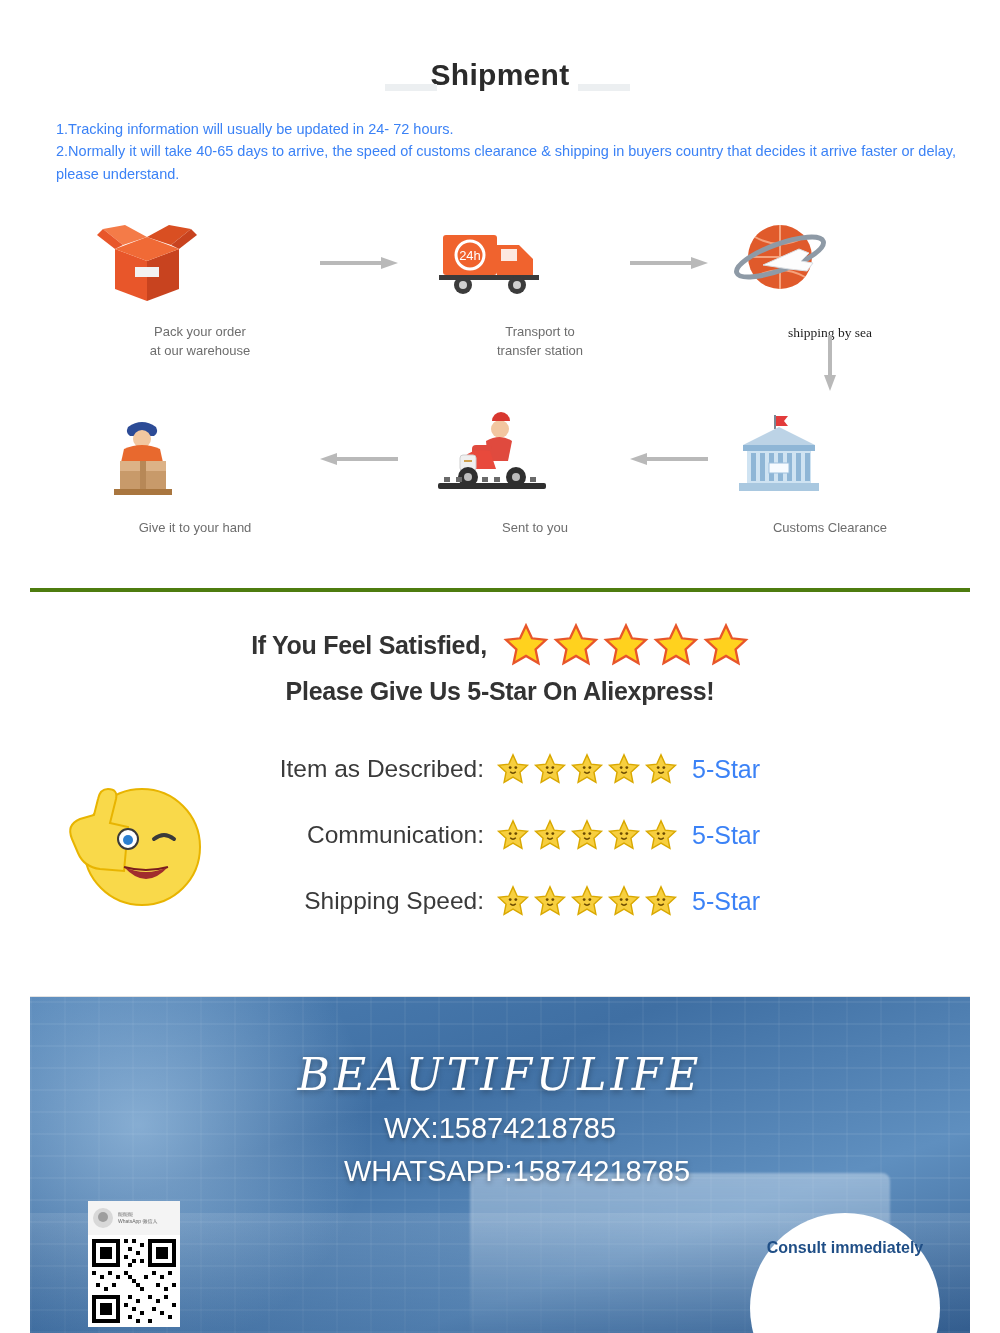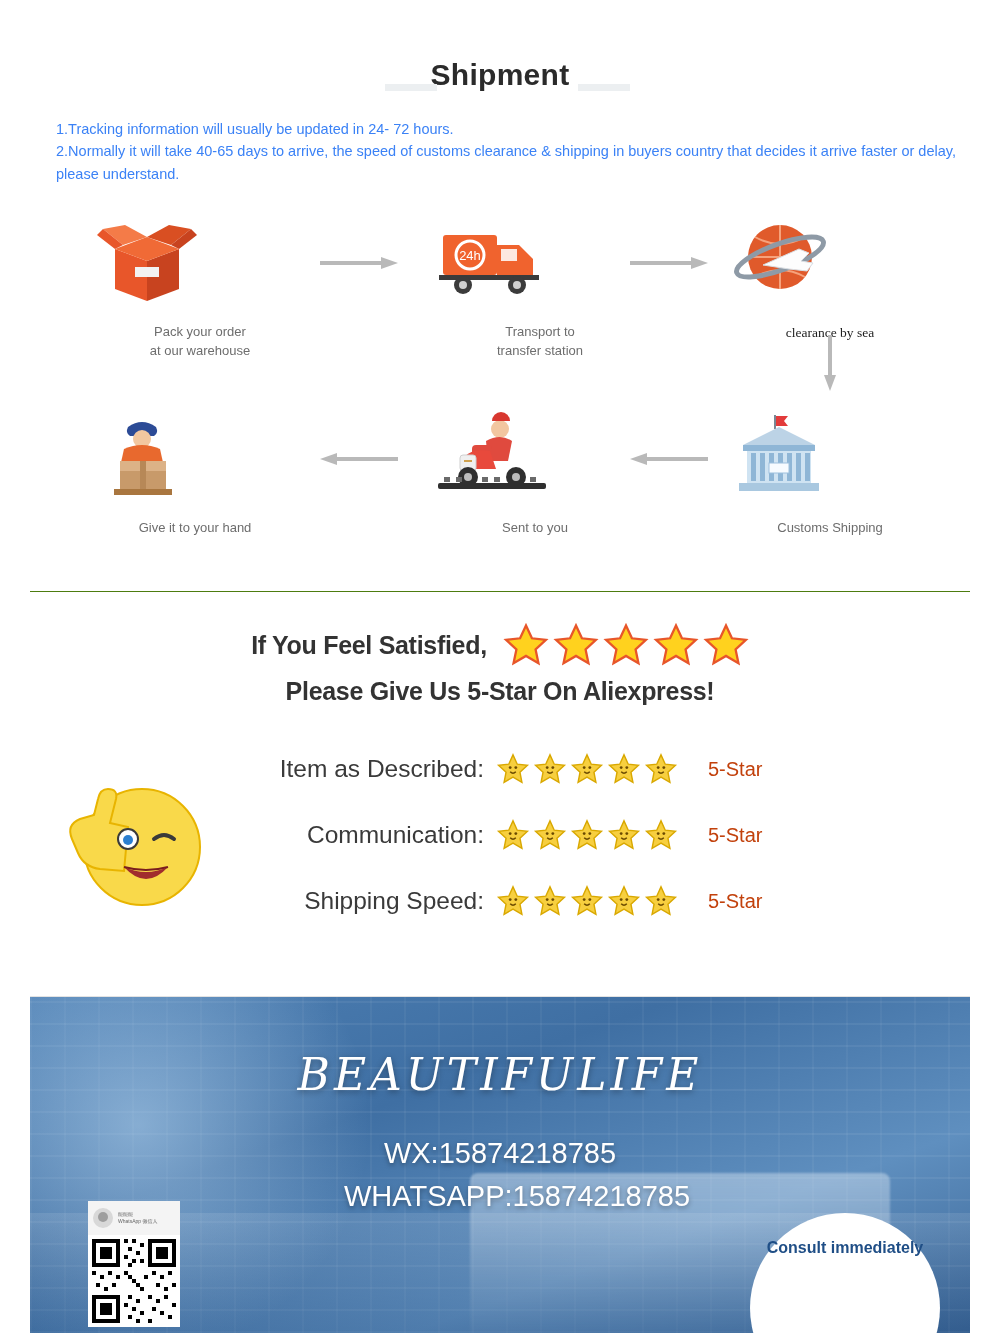--- a/index.html
+++ b/index.html
@@ -13,21 +13,21 @@
     position: relative;
     overflow: hidden;
     background: #fff;
   }
 
   
   .shipment {
     position: relative;
     padding: 0;
     height: 592px;
-    border-bottom: 1px solid #4d7c0f;
+    border-bottom: 4px solid #4d7c0f;
     margin: 0 30px;
   }
   .ship-title {
     text-align: center;
     font-size: 30px;
     font-weight: bold;
     color: #2b2b2b;
     padding-top: 58px;
     letter-spacing: .3px;
     position: relative;
@@ -139,21 +139,21 @@
   .rrow {
     display: flex; align-items: center;
     height: 66px;
     gap: 12px;
   }
   .rrow .lbl {
     width: 254px; text-align: right;
     font-size: 24.5px; color: #3a3a3a;
   }
   .rrow .st { display: flex; gap: 3px; }
-  .rrow .val { font-size: 20px; color: #c2410c; margin-left: 18px; }
+  .rrow .val { font-size: 25px; color: #3b82f6; margin-left: 2px; }
 
   
   .banner {
     position: relative;
     height: 336px;
     margin: 0 30px;
     overflow: hidden;
     background: linear-gradient(160deg,#4d7fb3 0%, #3f6fa3 35%, #5f8fbf 70%, #3a6596 100%);
   }
   .banner .wall {
@@ -186,21 +186,21 @@
     font-style: italic;
     font-size: 44px;
     letter-spacing: 4px;
     text-shadow: 0 2px 6px rgba(0,0,0,.35);
   }
   .contact {
     position: relative;
     text-align: center;
     color: #fff;
     font-size: 29px;
-    margin-top: 37px;
+    margin-top: 12px;
     text-shadow: 0 2px 5px rgba(0,0,0,.35);
   }
   .contact div + div { margin-top: 10px; padding-left: 34px; }
 
   .qr-card {
     position: absolute;
     left: 58px; bottom: 6px;
     width: 92px;
   }
   .qr-top {
@@ -309,21 +309,21 @@
 
       <div class="node" style="left:695px; top:0;">
         <div class="art">
           <svg width="110" height="92" viewBox="0 0 110 92">
             <circle cx="55" cy="42" r="32" fill="#e05a2b"></circle>
             <path d="M23 42 h64 M55 10 v64 M30 22 q25 14 50 0 M30 62 q25 -14 50 0" stroke="#f6a27c" stroke-width="2" fill="none"></path>
             <ellipse cx="55" cy="42" rx="46" ry="13" transform="rotate(-20 55 42)" fill="none" stroke="#8e9aa6" stroke-width="5"></ellipse>
             <path d="M38 50 l36 -16 l10 4 l-8 8 l12 2 l-6 8 l-18 -2 z" fill="#fdfdfd" stroke="#d8dde2" stroke-width="1"></path>
           </svg>
         </div>
-        <div class="cap serif">clearance by sea</div>
+        <div class="cap serif">shipping by sea</div>
       </div>
 
       <div class="arrow-v" style="left:794px; top:122px;">
         <div class="shaft"></div>
           <div class="head"></div>
       </div>
 
       <div class="node" style="left:695px; top:196px;">
         <div class="art">
           <svg width="108" height="92" viewBox="0 0 108 92">
@@ -338,21 +338,21 @@
               <rect x="44" y="42" width="5" height="28"></rect>
               <rect x="53" y="42" width="5" height="28"></rect>
               <rect x="62" y="42" width="5" height="28"></rect>
               <rect x="71" y="42" width="5" height="28"></rect>
               <rect x="80" y="42" width="5" height="28"></rect>
             </g>
             <rect x="44" y="52" width="20" height="10" fill="#f7fbff" stroke="#9dc0dd"></rect>
             <rect x="14" y="72" width="80" height="8" fill="#a9c8e0"></rect>
           </svg>
         </div>
-        <div class="cap">Customs Shipping</div>
+        <div class="cap">Customs Clearance</div>
       </div>
 
       <div class="arrow-h left" style="left:600px; top:240px;">
         <div class="shaft"></div>
           <div class="head"></div>
       </div>
 
       <div class="node" style="left:400px; top:196px;">
         <div class="art">
           <svg width="124" height="92" viewBox="0 0 124 92">

